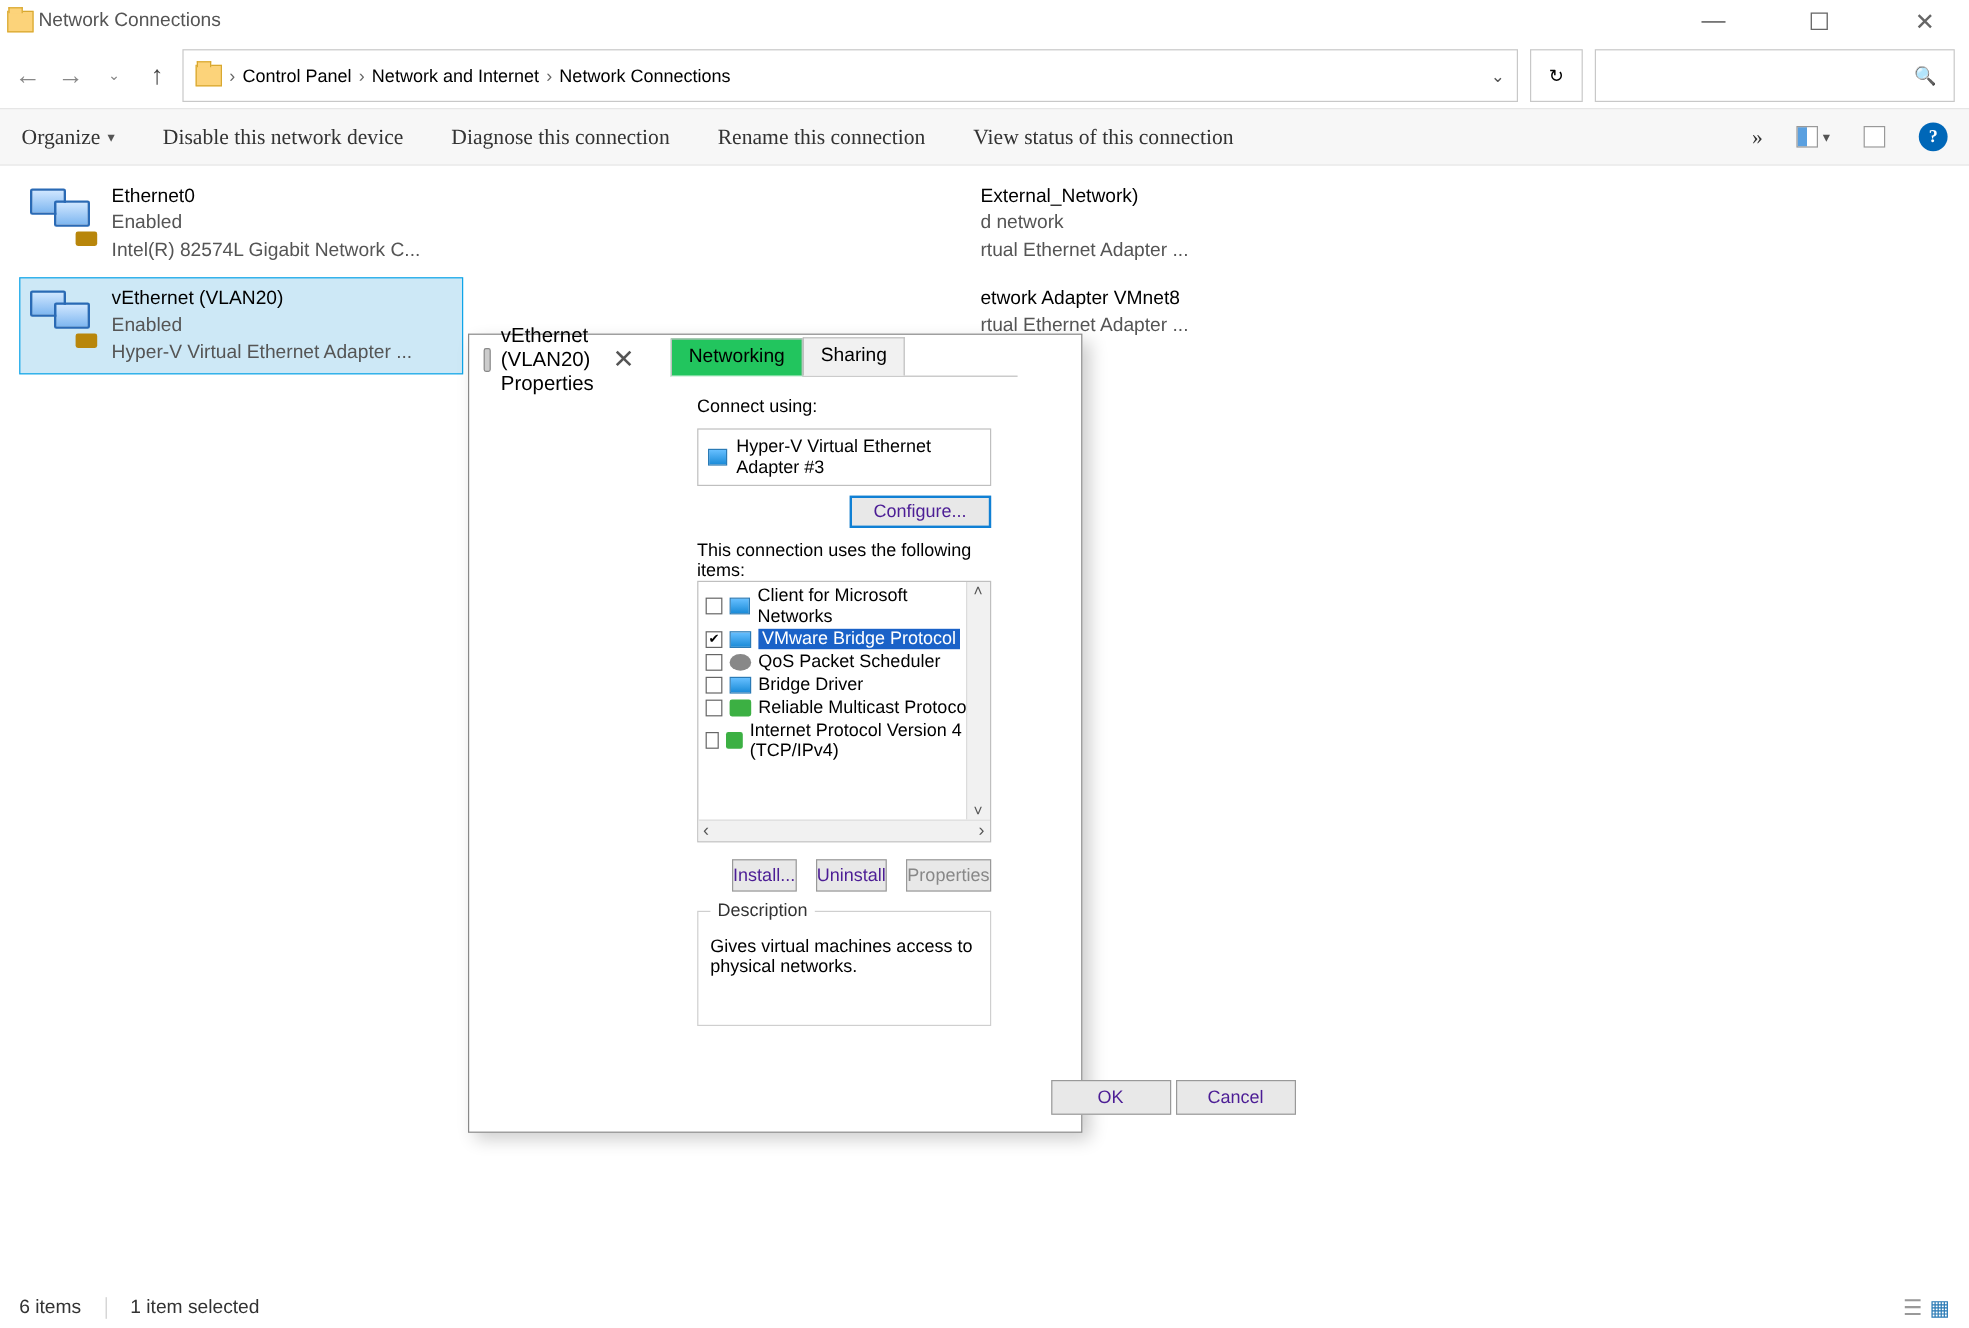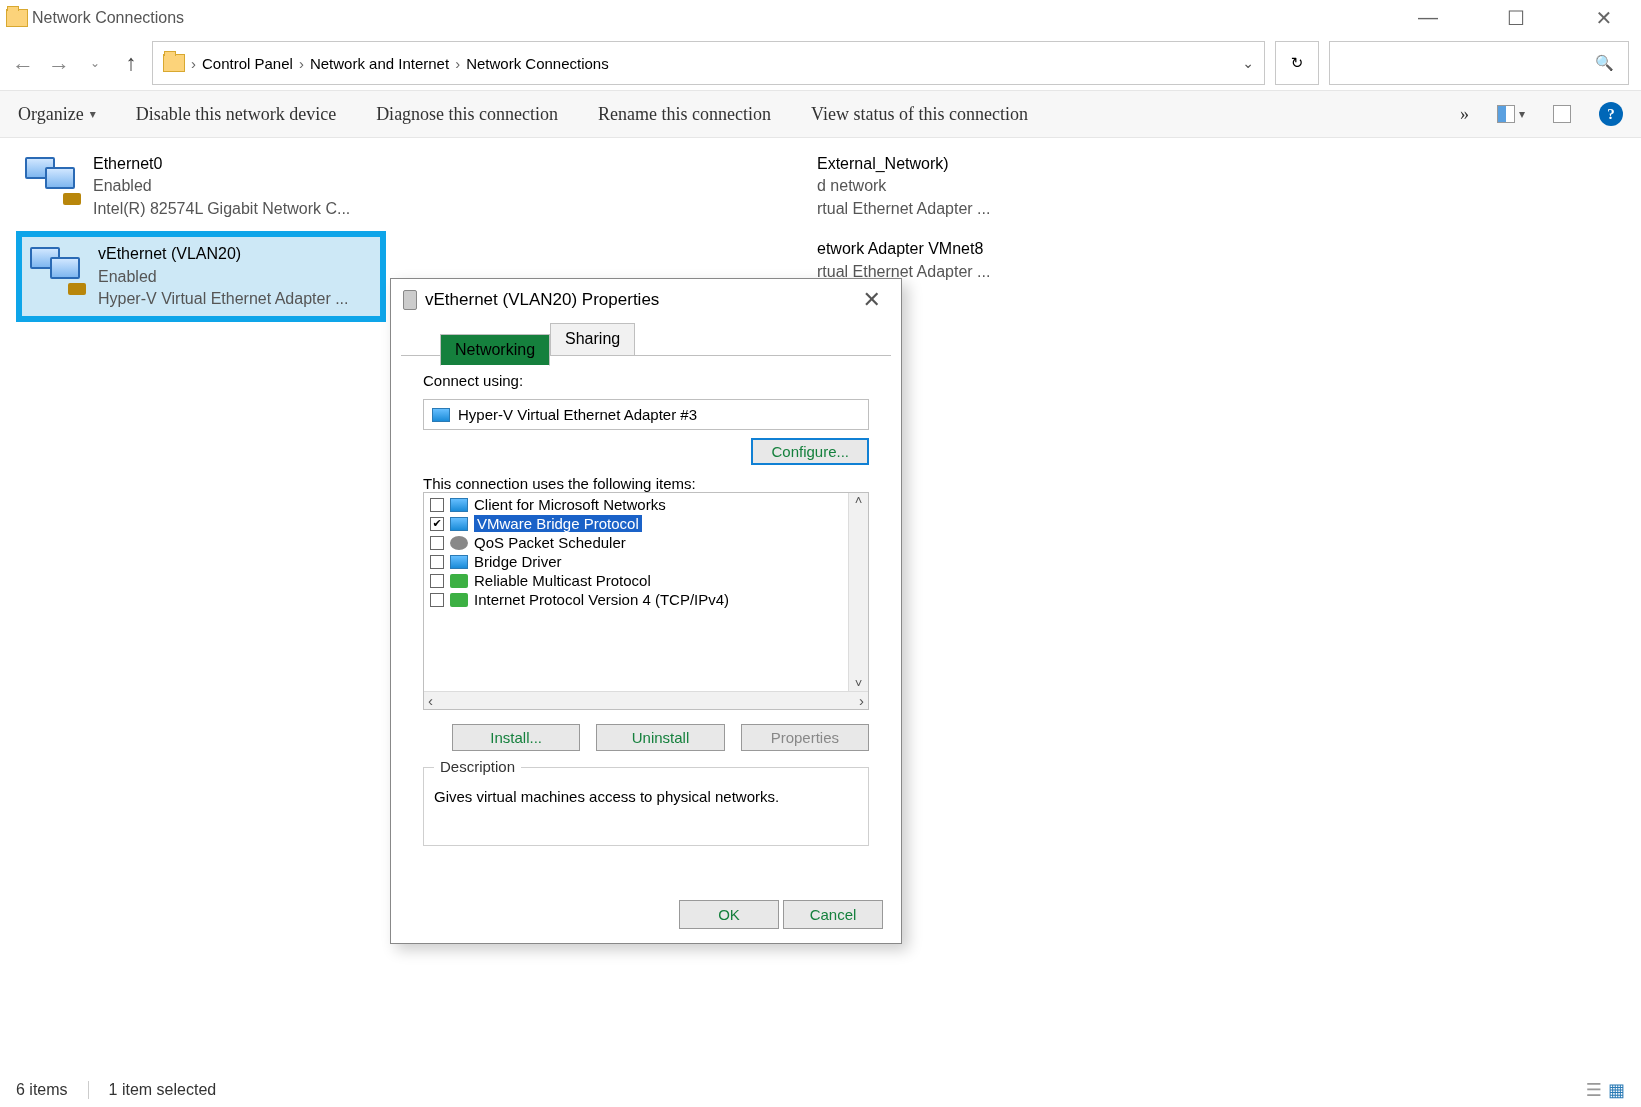--- a/index.html
+++ b/index.html
@@ -82,21 +82,21 @@
   }
   .conn-grid {
     padding: 8px 16px;
     display: grid;
     grid-template-columns: 370px 370px 370px 370px;
     gap: 4px 30px;
   }
   .conn-item {
     display:flex; align-items:flex-start; gap:10px; padding:6px 6px; border:1px solid transparent;
   }
-  .conn-item.selected { background:#cde8f6; border:6px solid #0ea5e9;}
+  .conn-item.selected { background:#cde8f6; border:1px solid #0ea5e9;}
   .conn-icon { width:60px; height:54px; position:relative;}
   .conn-icon .mon1, .conn-icon .mon2 {
     position:absolute; width:30px; height:22px; border:2px solid #2a6ab5; background:linear-gradient(#cfe6ff,#7fb7f0); border-radius:2px;
   }
   .conn-icon .mon1 { top:4px; left:2px;}
   .conn-icon .mon2 { top:14px; left:22px;}
   .conn-icon .plug { position:absolute; bottom:2px; right:2px; width:18px;height:12px; background:#b8860b; border-radius:2px;}
   .conn-text { line-height:1.4; font-size:16px; overflow:hidden;}
   .conn-text .name { color:#000;}
   .conn-text .status { color:#555;}
@@ -110,38 +110,38 @@
   .statusbar .sep { width:1px; height:18px; background:#ccc; }
   .statusbar .viewbtns { margin-left:auto; display:flex; gap:6px; color:#999; font-size:18px;}
   
   .dialog {
     position:absolute;
     top:140px; left:390px;
     width:512px; height:666px;
     background:#fff;
     border:1px solid #888;
     box-shadow: 6px 6px 14px rgba(0,0,0,0.2);
-    display:flex; flex-direction:column;
+    display:flex; flex-direction:row;
   }
   .dlg-title {
     height:42px; display:flex; align-items:center; padding:0 12px; font-size:17px;
   }
   .dlg-title .close { margin-left:auto; font-size:22px; color:#555; padding:0 8px;}
   .dlg-body { padding:0 10px 0 10px; }
   .tabs { display:flex; border-bottom:1px solid #bfbfbf; margin-top:2px;}
   .tab {
     padding:6px 14px; border:1px solid #bfbfbf; border-bottom:none; background:#f1f1f1; font-size:16px; position:relative;
   }
-  .tab.active { background:#15803d; border-bottom:1px solid #fff; top:11px;margin-left:39px;}
+  .tab.active { background:#22c55e; border-bottom:1px solid #fff; top:1px;}
   .dlg-inner { padding:16px 22px 10px 22px; font-size:15px; }
   .field-row { margin-bottom:10px;}
   .connect-box { border:1px solid #bfbfbf; padding:6px 8px; display:flex; align-items:center; gap:8px; margin-top:4px;}
   .net-icon { width:18px;height:14px;background:linear-gradient(#66bfff,#1a8bd8);border:1px solid #2a7ab5;display:inline-block;}
   .btn {
-    border:1px solid #999; background:#e8e8e8; padding:3px 18px; font-size:15px; color:#15803d;
+    border:1px solid #999; background:#e8e8e8; padding:3px 18px; font-size:15px; color:#4c1d95;
   }
   .btn.primary-border { border:2px solid #1080d4; }
   .right { display:flex; justify-content:flex-end; margin-top:8px; margin-bottom:10px;}
   .listbox {
     border:1px solid #bfbfbf; height:218px; position:relative; overflow:hidden;
   }
   .list-items { padding:2px 0; font-size:15px; }
   .li-row { display:flex; align-items:center; gap:6px; padding:1px 6px; }
   .li-row .cb { width:14px;height:14px;border:1px solid #666;display:flex;align-items:center;justify-content:center;font-size:11px;}
   .li-row.selected .lbl { background:#1a62c8; color:#fff; padding:0 3px;}

